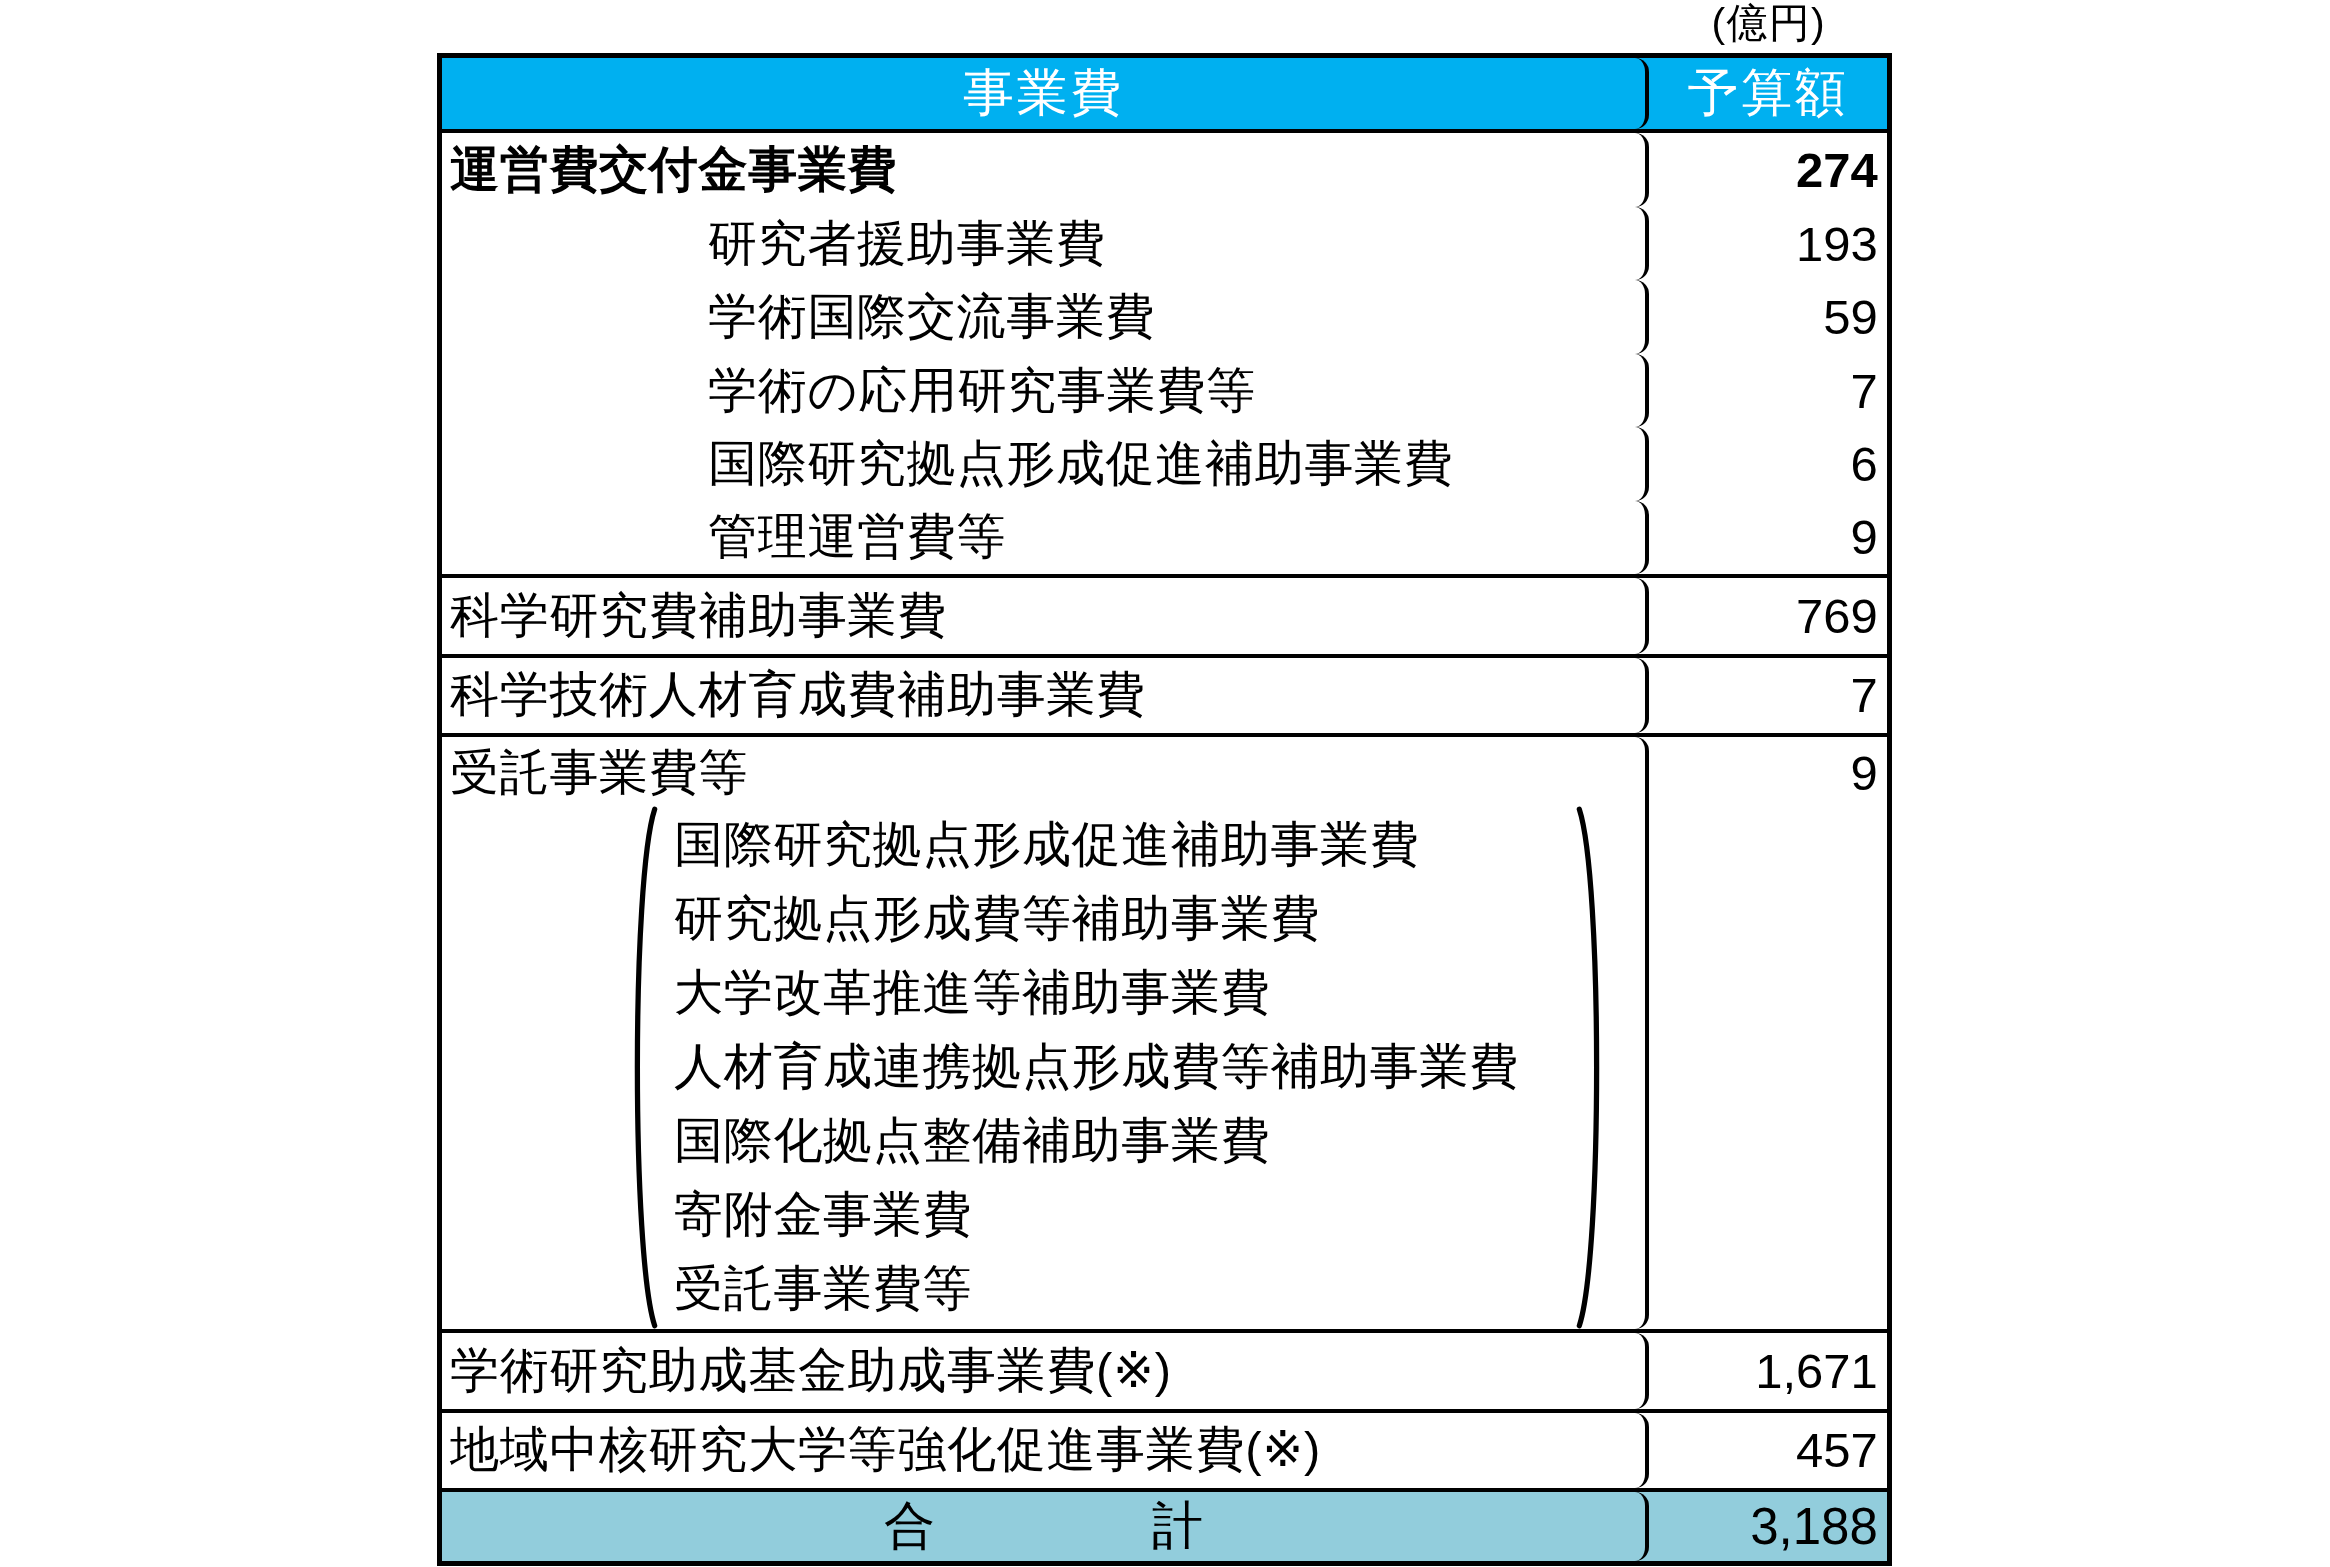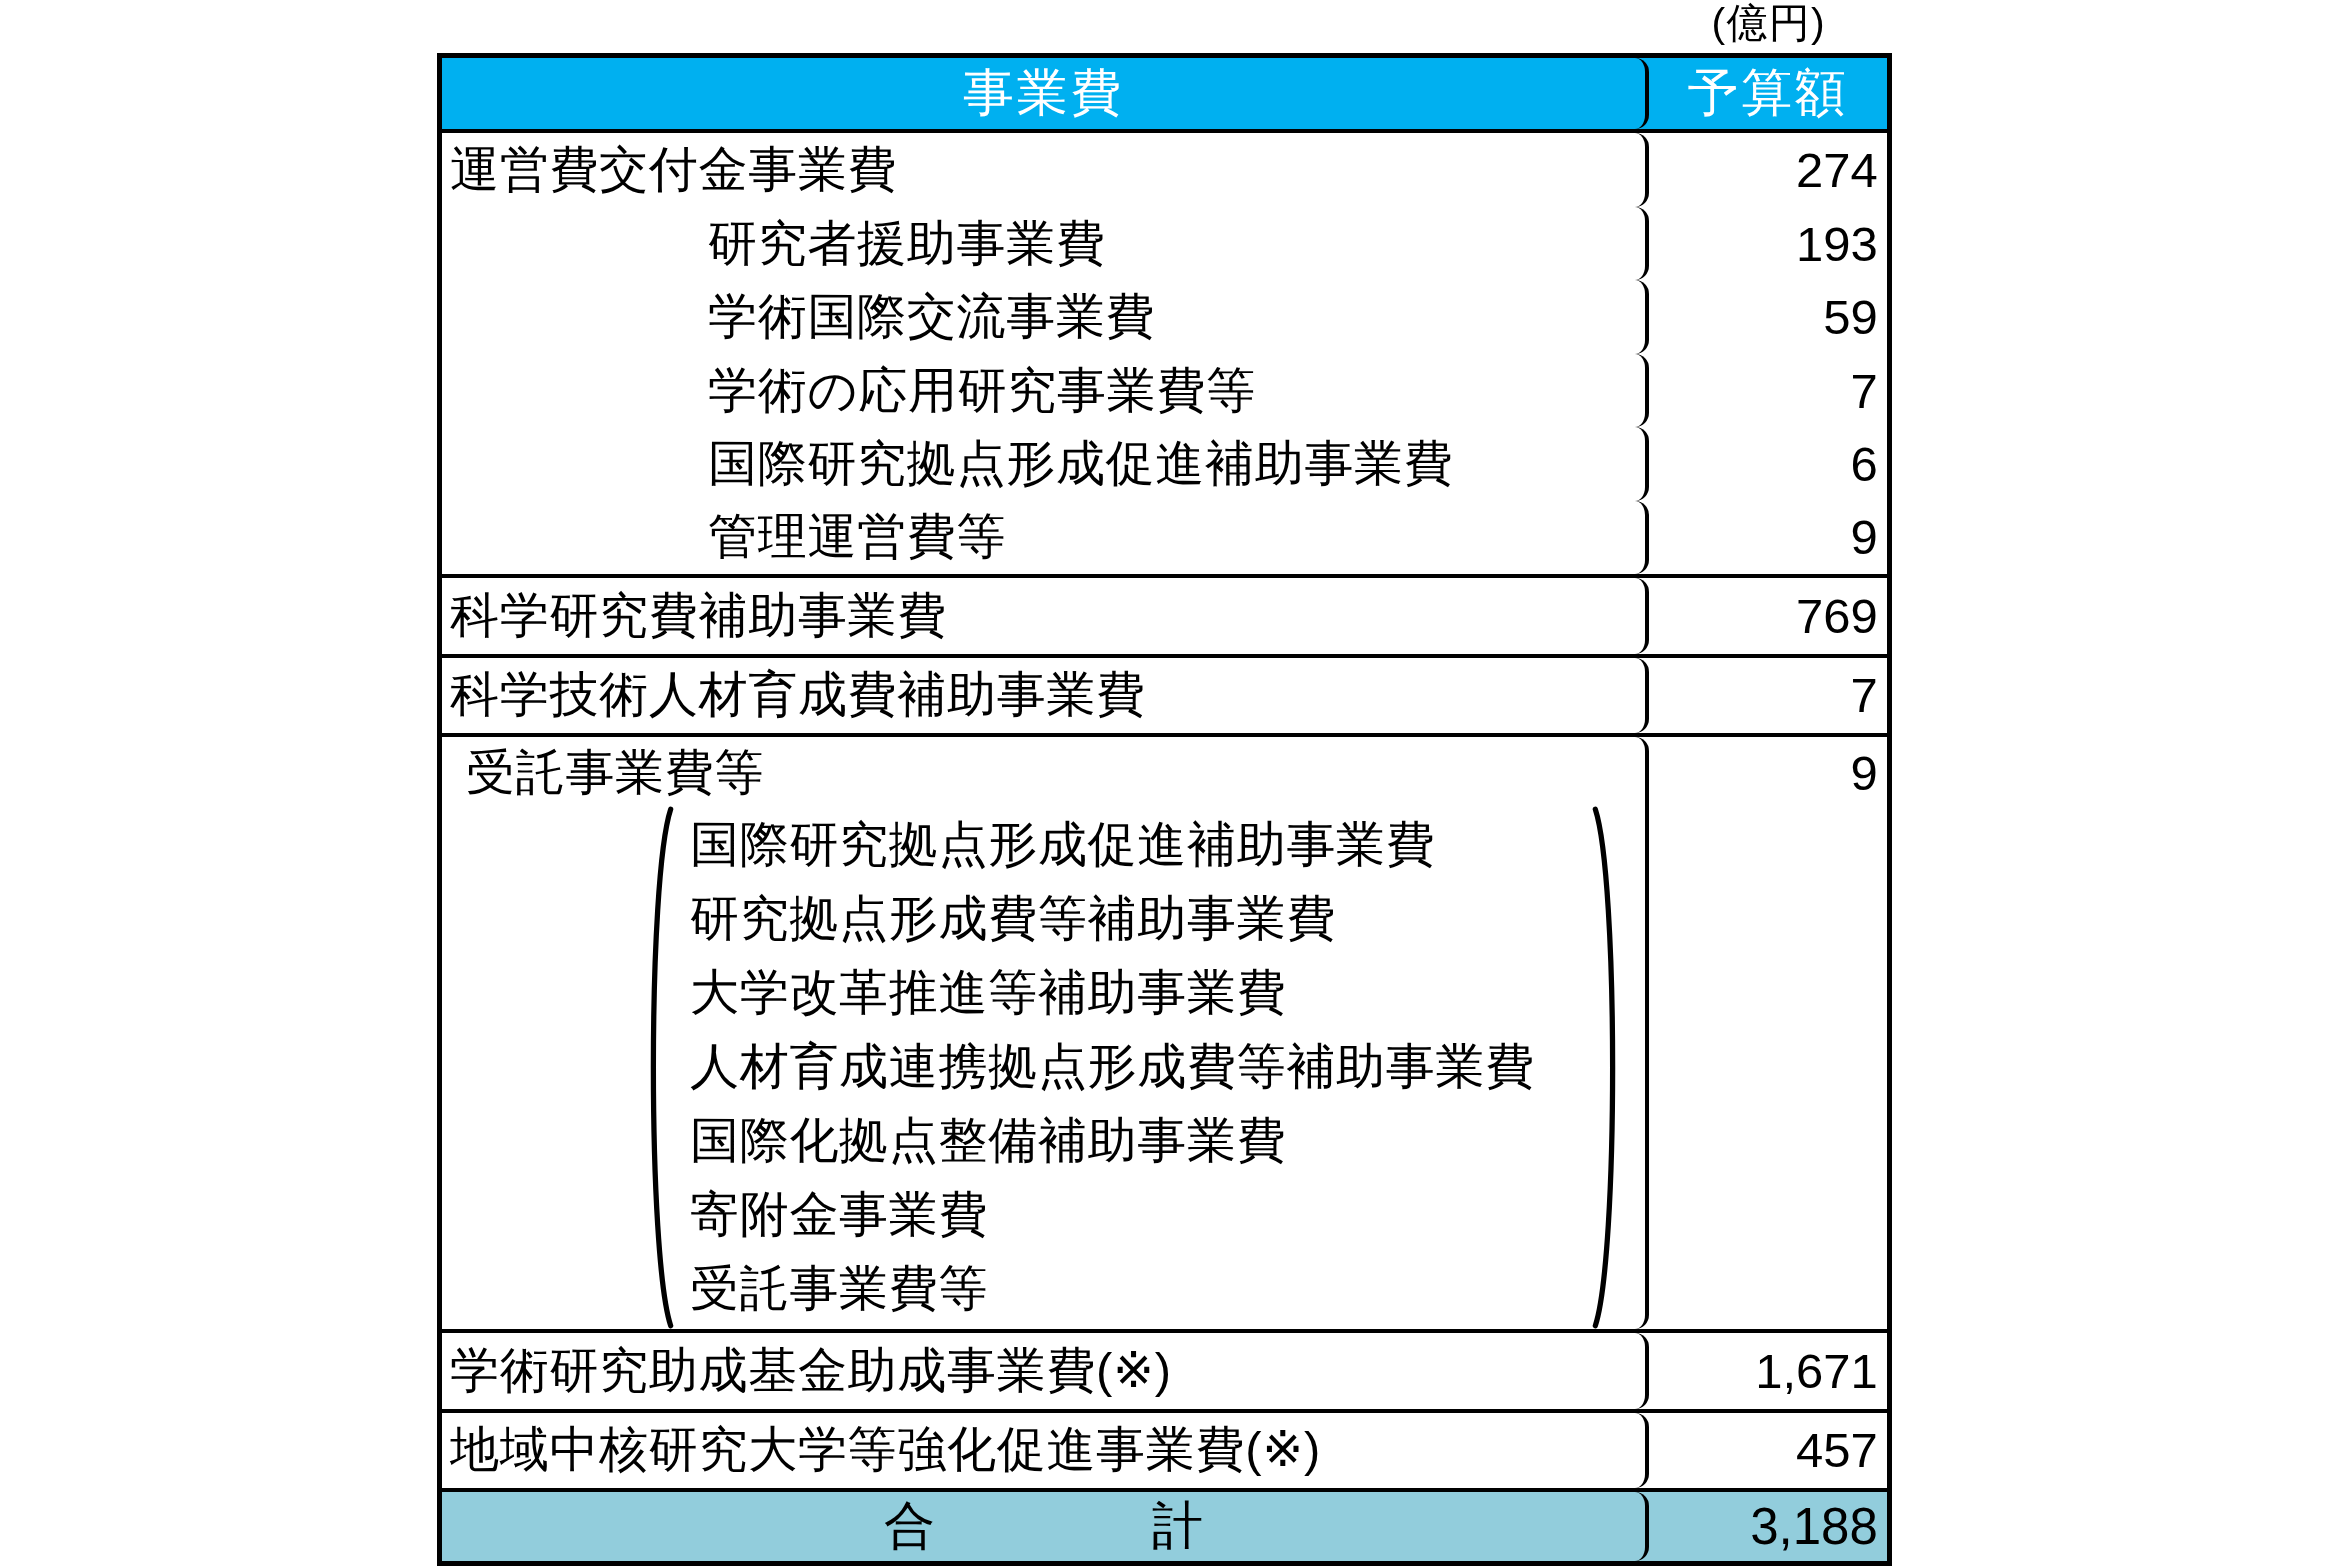--- a/index.html
+++ b/index.html
@@ -55,29 +55,28 @@
   .thead .cl, .thead .cv {
     justify-content: center;
     padding: 0;
     color: #ffffff;
     font-size: 51px;
     letter-spacing: 2.6px;
   }
   .lab { font-size: 49px; padding-left: 8px; letter-spacing: 0.7px; }
   .num { font-size: 49px; }
   .plain { height: 74px; }
-  .first-sect { height: 74px; }
+  .first-sect { height: 74px; font-weight: bold; }
   .ind { padding-left: 266px; }
   .sect { border-top: 4.6px solid #000000; height: 80px; }
   .tall { height: 597px; }
   .jcell {
     flex-direction: column;
     align-items: stretch;
     justify-content: flex-start;
-    padding-left: 16px;
   }
   .jfirst {
     height: 71px;
     display: flex;
     align-items: center;
     padding-left: 8px;
     font-size: 49px;
     letter-spacing: 0.7px;
   }
   .bracket-area { position: relative; height: 521px; }

